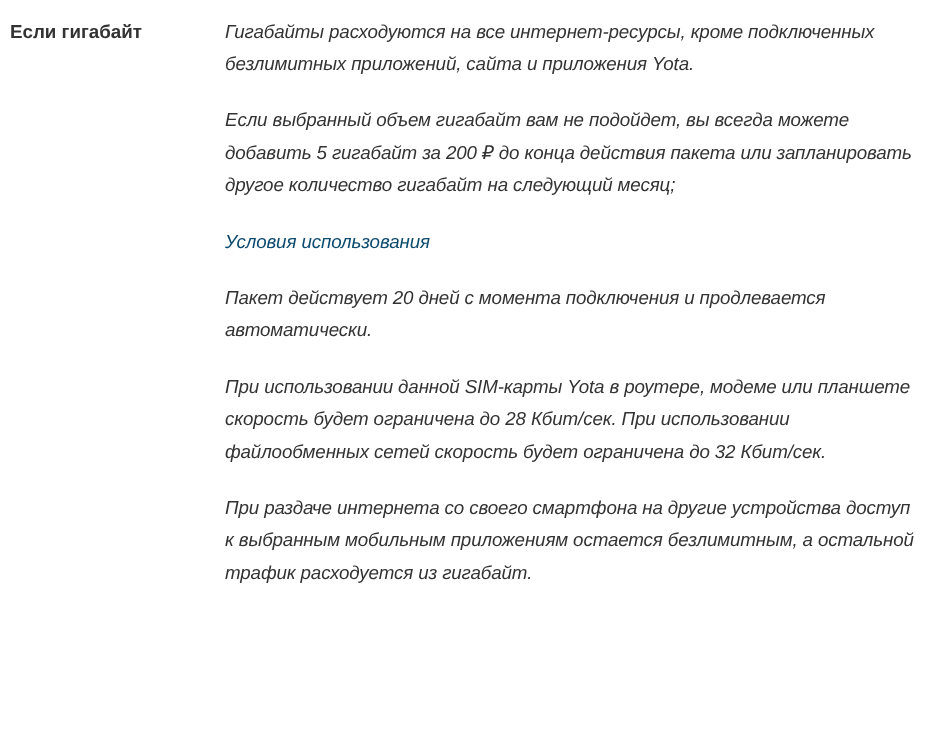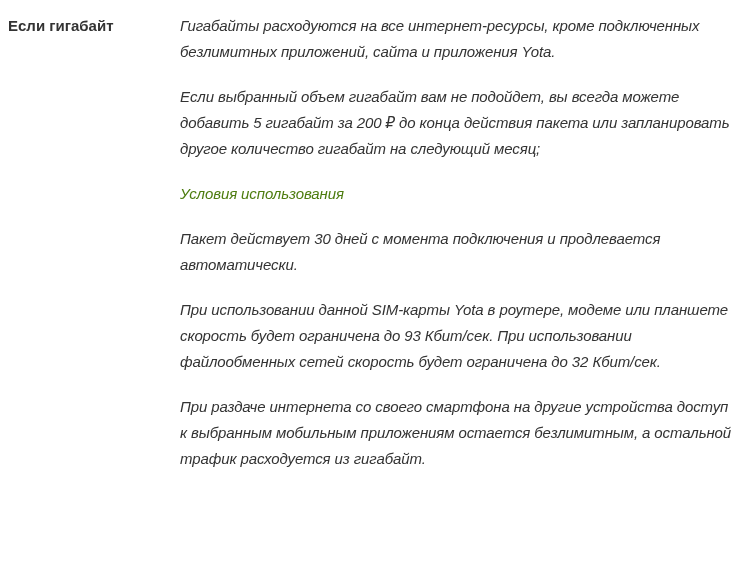--- a/index.html
+++ b/index.html
@@ -38,39 +38,39 @@
   .para {
     margin: 0 0 19px 0;
     font-size: 15px;
     line-height: 26px;
     letter-spacing: -0.1px;
     color: #333333;
     white-space: pre-line;
     font-style: italic;
   }
   .para--muted {
-    color: #4d7c0f;
+    color: #0c4a6e;
   }
 </style>
 </head>
 <body>
 
 <div class="tariff-row">
   <div class="tariff-row__label-col">
     <h3 class="tariff-row__title">Если гигабайт</h3>
   </div>
   <div class="tariff-row__content-col">
     <p class="para">Гигабайты расходуются на все интернет-ресурсы, кроме подключенных
 безлимитных приложений, сайта и приложения Yota.</p>
     <p class="para">Если выбранный объем гигабайт вам не подойдет, вы всегда можете
 добавить 5 гигабайт за 200 ₽ до конца действия пакета или запланировать
 другое количество гигабайт на следующий месяц;</p>
     <p class="para para--muted">Условия использования</p>
-    <p class="para">Пакет действует 30 дней с момента подключения и продлевается
+    <p class="para">Пакет действует 20 дней с момента подключения и продлевается
 автоматически.</p>
     <p class="para">При использовании данной SIM-карты Yota в роутере, модеме или планшете
-скорость будет ограничена до 93 Кбит/сек. При использовании
+скорость будет ограничена до 28 Кбит/сек. При использовании
 файлообменных сетей скорость будет ограничена до 32 Кбит/сек.</p>
     <p class="para">При раздаче интернета со своего смартфона на другие устройства доступ
 к выбранным мобильным приложениям остается безлимитным, а остальной
 трафик расходуется из гигабайт.</p>
   </div>
 </div>
 
 </body></html>

